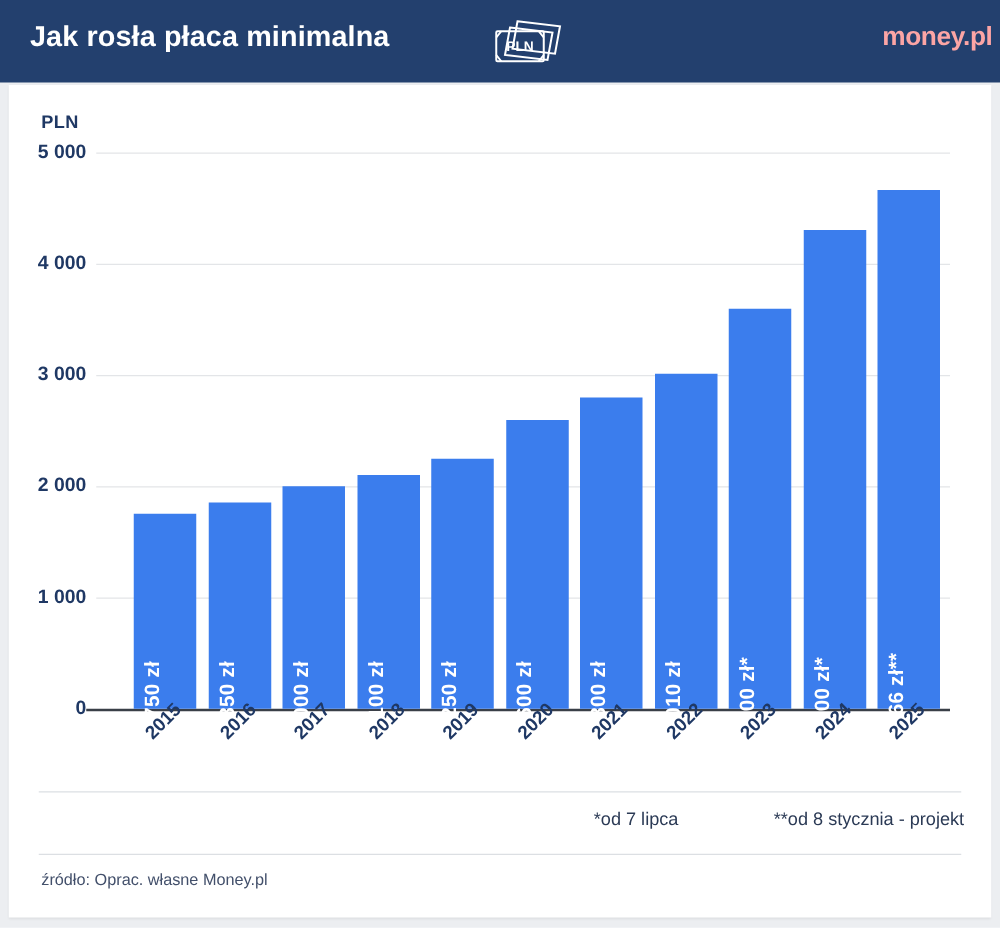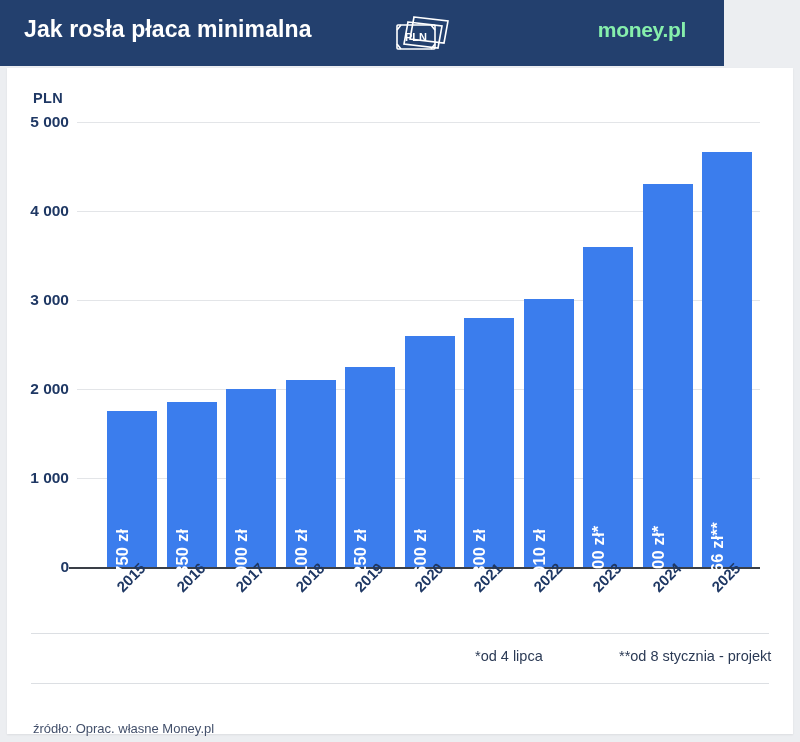--- a/index.html
+++ b/index.html
@@ -18,21 +18,21 @@
     width: 800px;
     height: 742px;
     background: #eceef1;
   }
 
   
   .header {
     position: absolute;
     left: 0;
     top: 0;
-    width: 724px;
+    width: 800px;
     height: 66px;
     background: #23406e;
     display: flex;
     align-items: center;
   }
   .header-title {
     position: absolute;
     left: 24px;
     top: 16px;
     font-size: 23px;
@@ -43,25 +43,25 @@
   }
   .header-logo-icon {
     position: absolute;
     left: 386px;
     top: 12px;
     width: 68px;
     height: 46px;
   }
   .header-brand {
     position: absolute;
-    right: 38px;
+    right: 6px;
     top: 18px;
     font-size: 21px;
     font-weight: 700;
-    color: #86efac;
+    color: #fca5a5;
     letter-spacing: -0.3px;
     white-space: nowrap;
   }
 
   
   .panel {
     position: absolute;
     left: 7px;
     top: 68px;
     width: 786px;
@@ -162,21 +162,20 @@
   .note.one { left: 468px; }
   .note.two { left: 612px; }
 
   .source {
     position: absolute;
     left: 26px;
     top: 628px;
     font-size: 13px;
     color: #43506b;
     white-space: nowrap;
-    margin-top: 25px;
   }
 </style>
 </head>
 <body>
 
 <div class="infographic">
 
   <div class="header">
     <div class="header-title">Jak rosła płaca minimalna</div>
 
@@ -255,18 +254,18 @@
         <div class="xtick" style="left: 641.5px; top: 515px;">2024</div>
         <div class="bar" style="left: 695px; width: 50px; top: 83.726px; height: 415.274px; background: rgb(59, 125, 237);">
           <span class="bar-value">4 666 zł**</span>
         </div>
         <div class="xtick" style="left: 701px; top: 515px;">2025</div>
       </div>
 
     <div class="divider one"></div>
     <div class="divider two"></div>
 
-    <div class="note one">*od 4 lipca</div>
+    <div class="note one">*od 7 lipca</div>
     <div class="note two">**od 8 stycznia - projekt</div>
 
     <div class="source">źródło: Oprac. własne Money.pl</div>
   </div>
 </div>
 
 </body></html>

